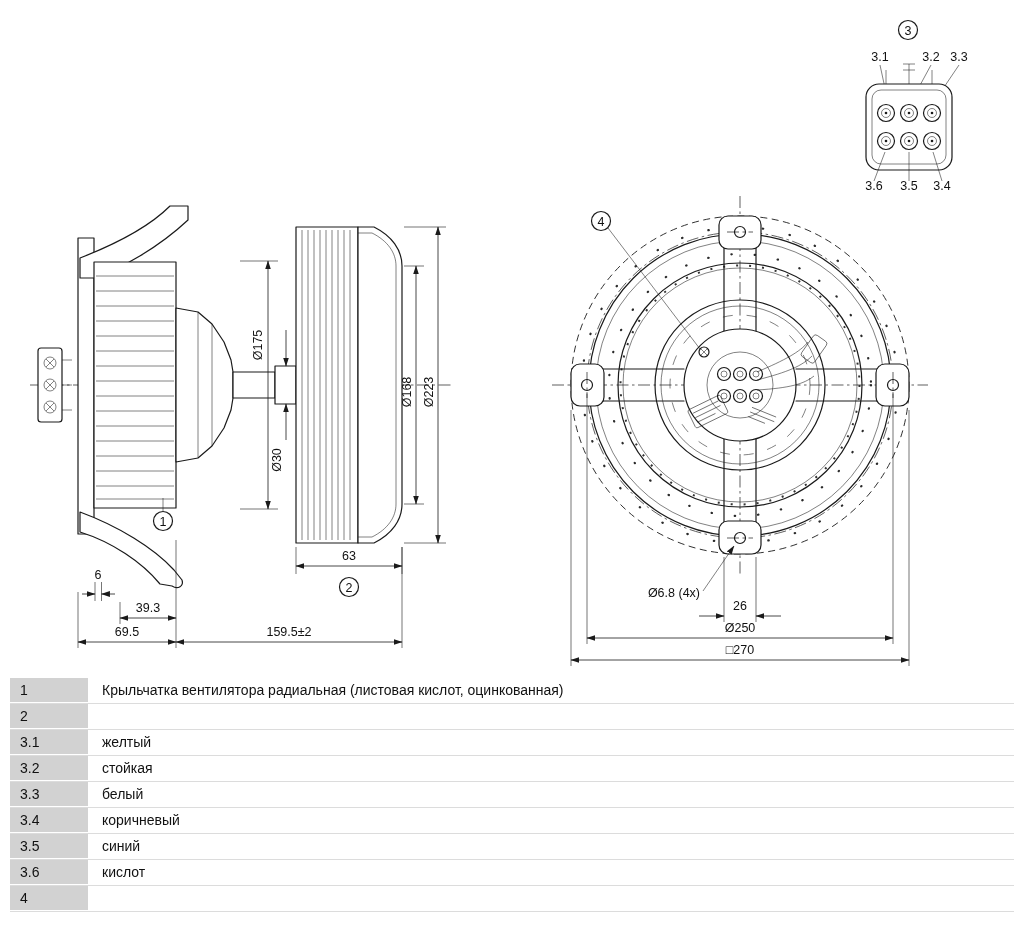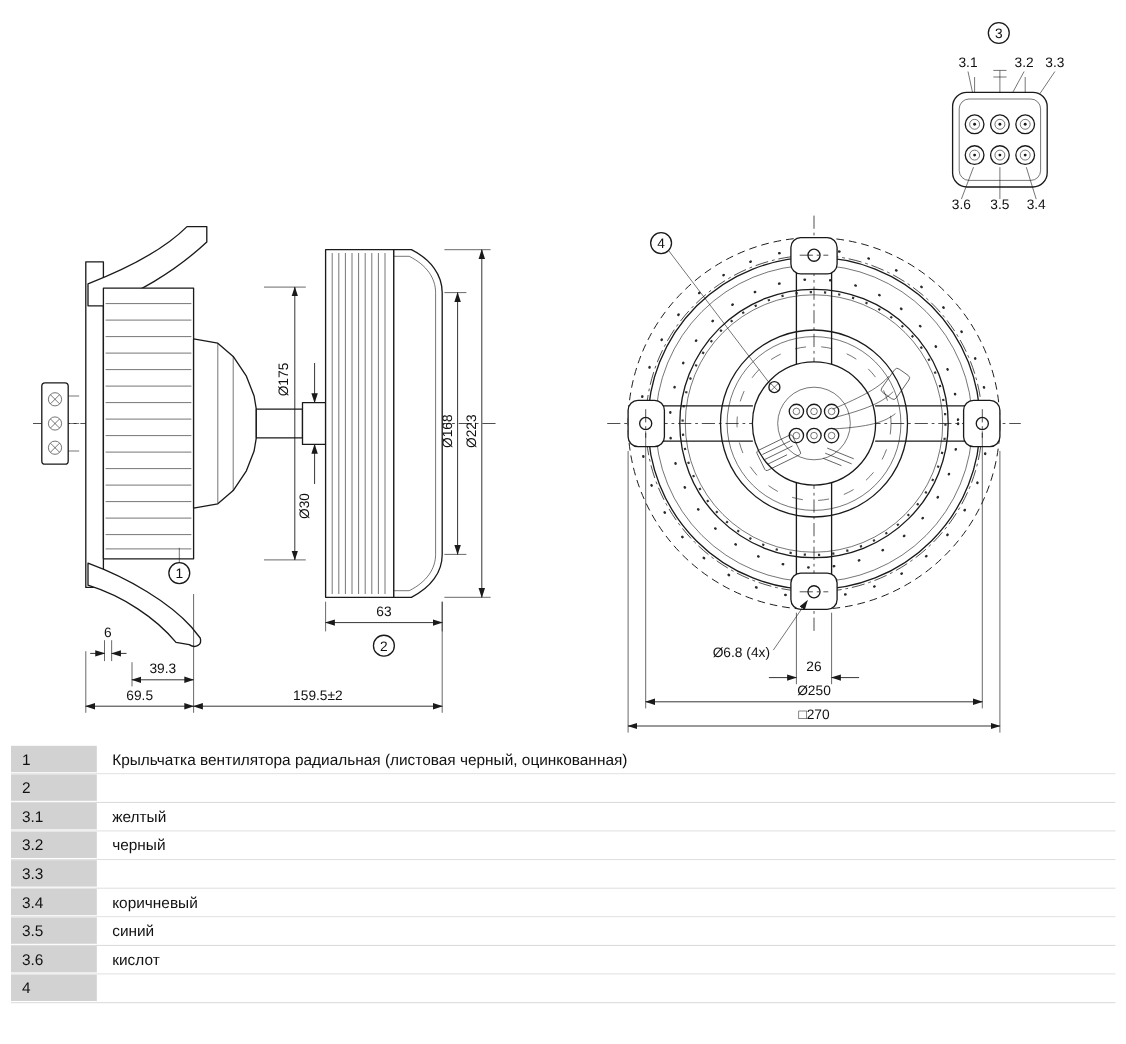--- a/index.html
+++ b/index.html
@@ -259,35 +259,36 @@
     <text class="ct" x="942" y="190">3.4</text>
     <line class="thin" x1="874" y1="181" x2="885" y2="152"></line>
     <line class="thin" x1="909" y1="181" x2="909" y2="152"></line>
     <line class="thin" x1="942" y1="181" x2="933" y2="152"></line>
   </g>
 </svg>
 
 <div class="legend">
   <div class="lrow">
     <div class="lid">1</div>
-    <div class="ltext">Крыльчатка вентилятора радиальная (листовая черный, оцинкованная)</div>
+    <div class="ltext">Крыльчатка вентилятора радиальная (листовая кислот, оцинкованная)</div>
   </div>
   <div class="lrow">
     <div class="lid">2</div>
   </div>
   <div class="lrow">
     <div class="lid">3.1</div>
     <div class="ltext">желтый</div>
   </div>
   <div class="lrow">
     <div class="lid">3.2</div>
-    <div class="ltext">черный</div>
+    <div class="ltext">стойкая</div>
   </div>
   <div class="lrow">
     <div class="lid">3.3</div>
+    <div class="ltext">белый</div>
   </div>
   <div class="lrow">
     <div class="lid">3.4</div>
     <div class="ltext">коричневый</div>
   </div>
   <div class="lrow">
     <div class="lid">3.5</div>
     <div class="ltext">синий</div>
   </div>
   <div class="lrow">

